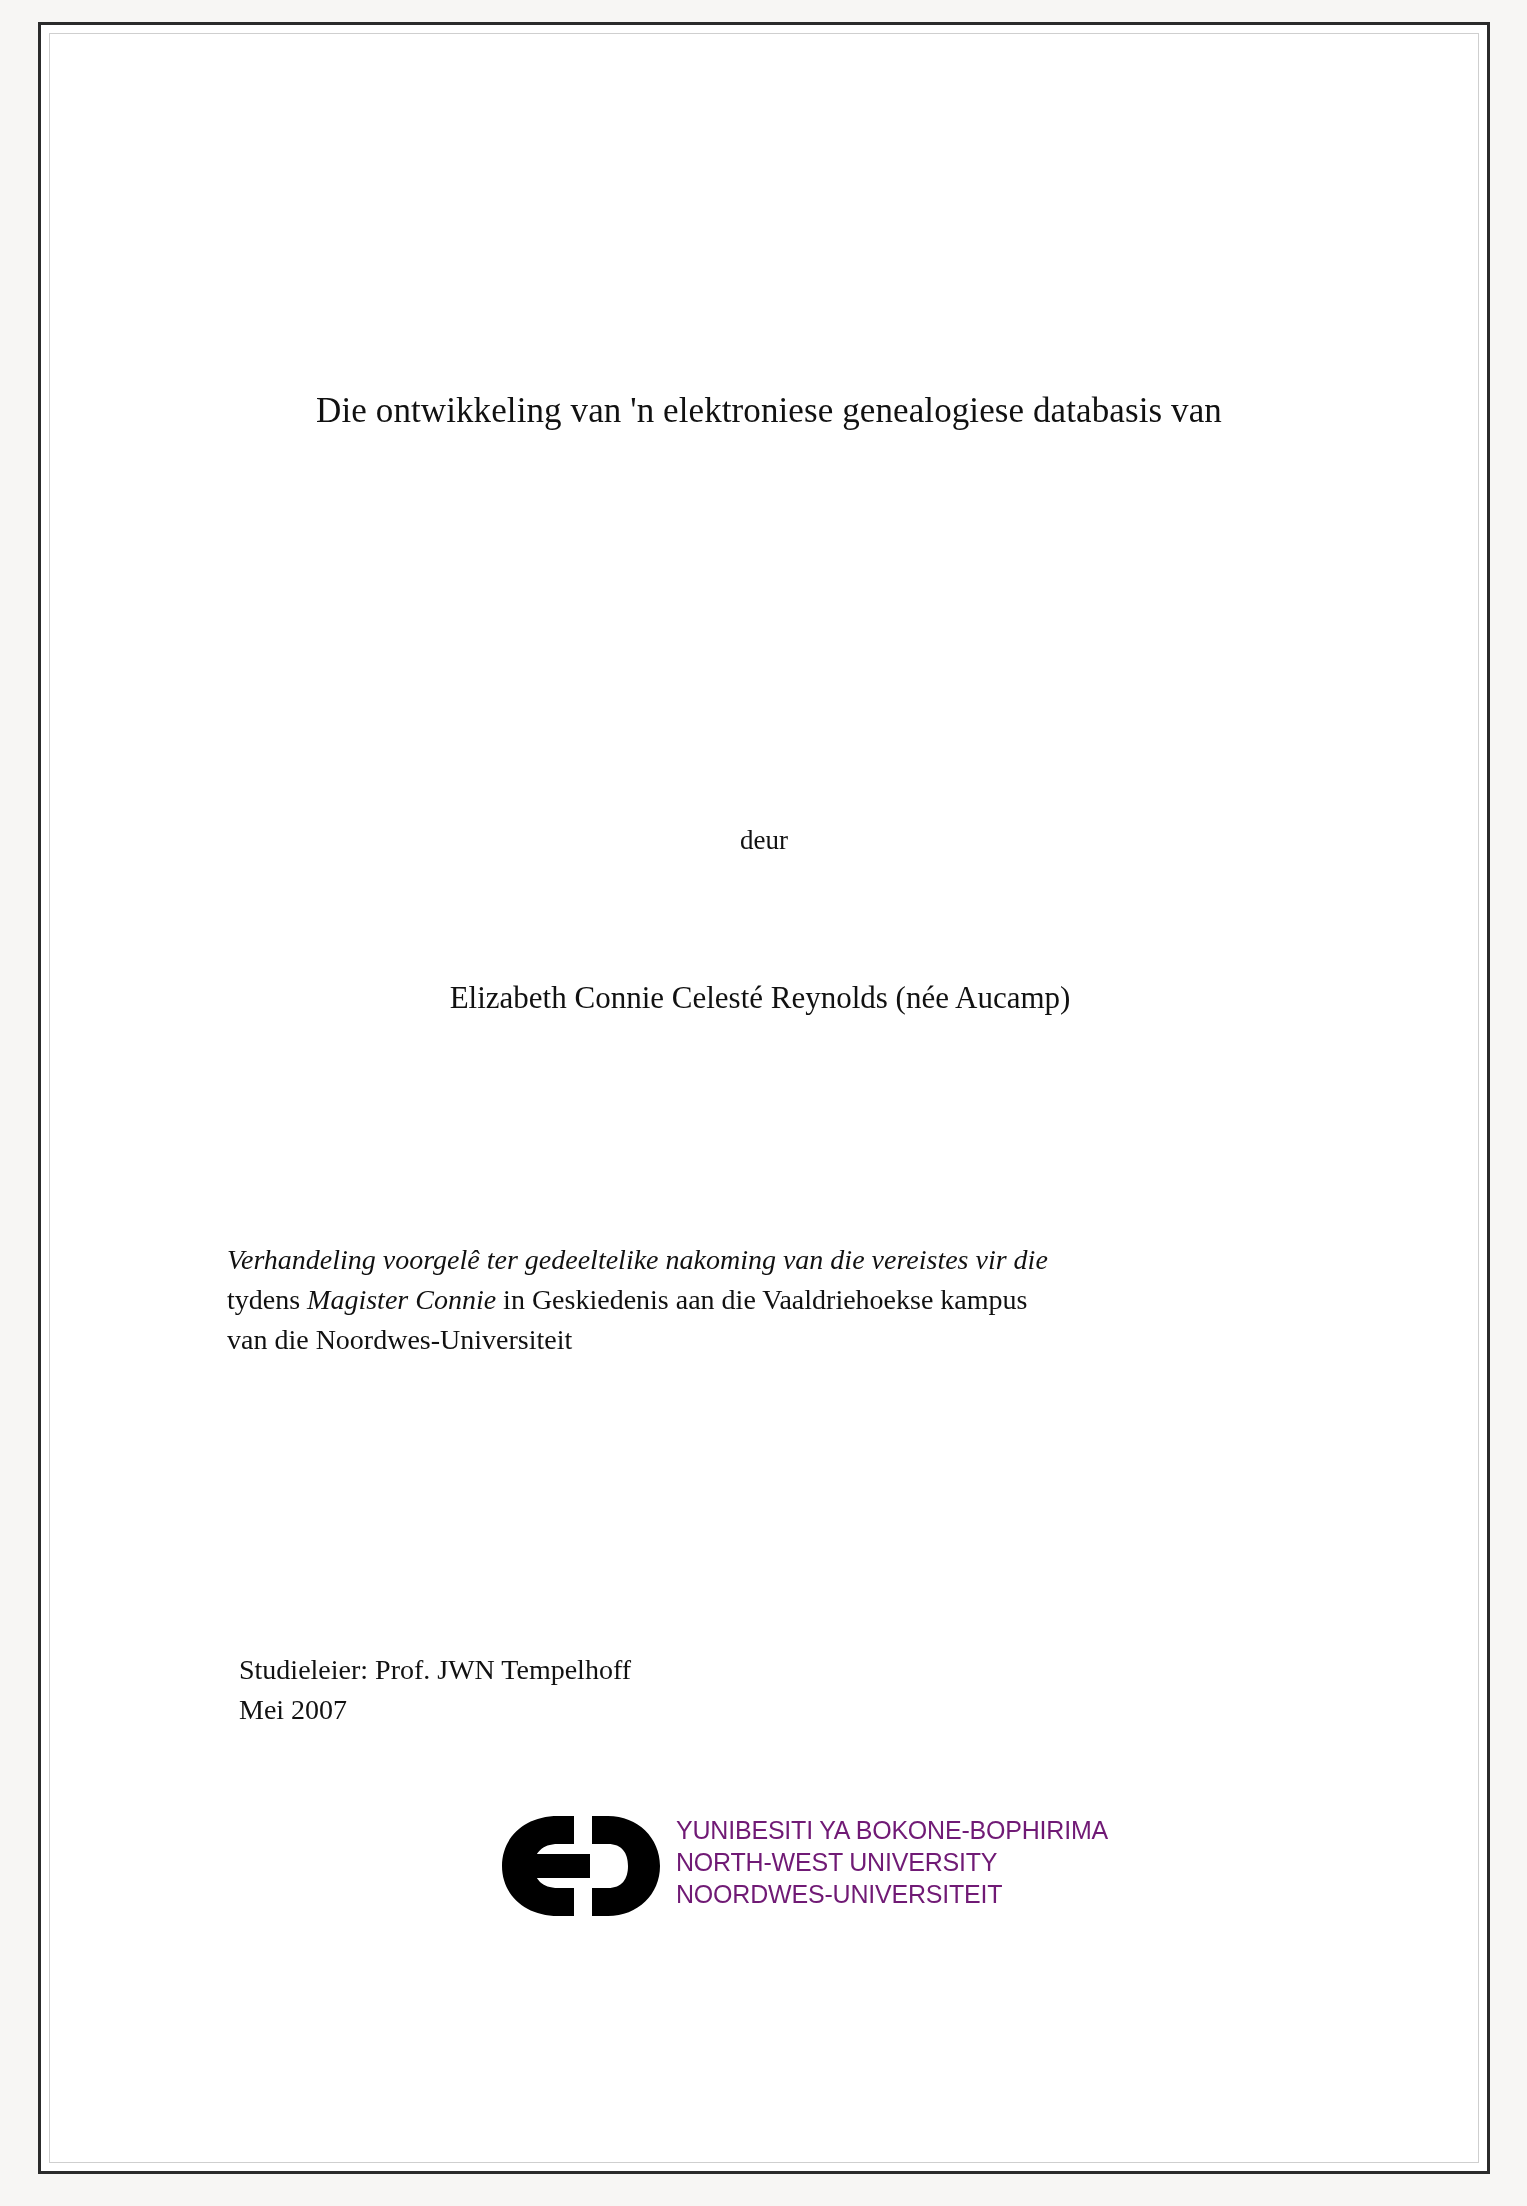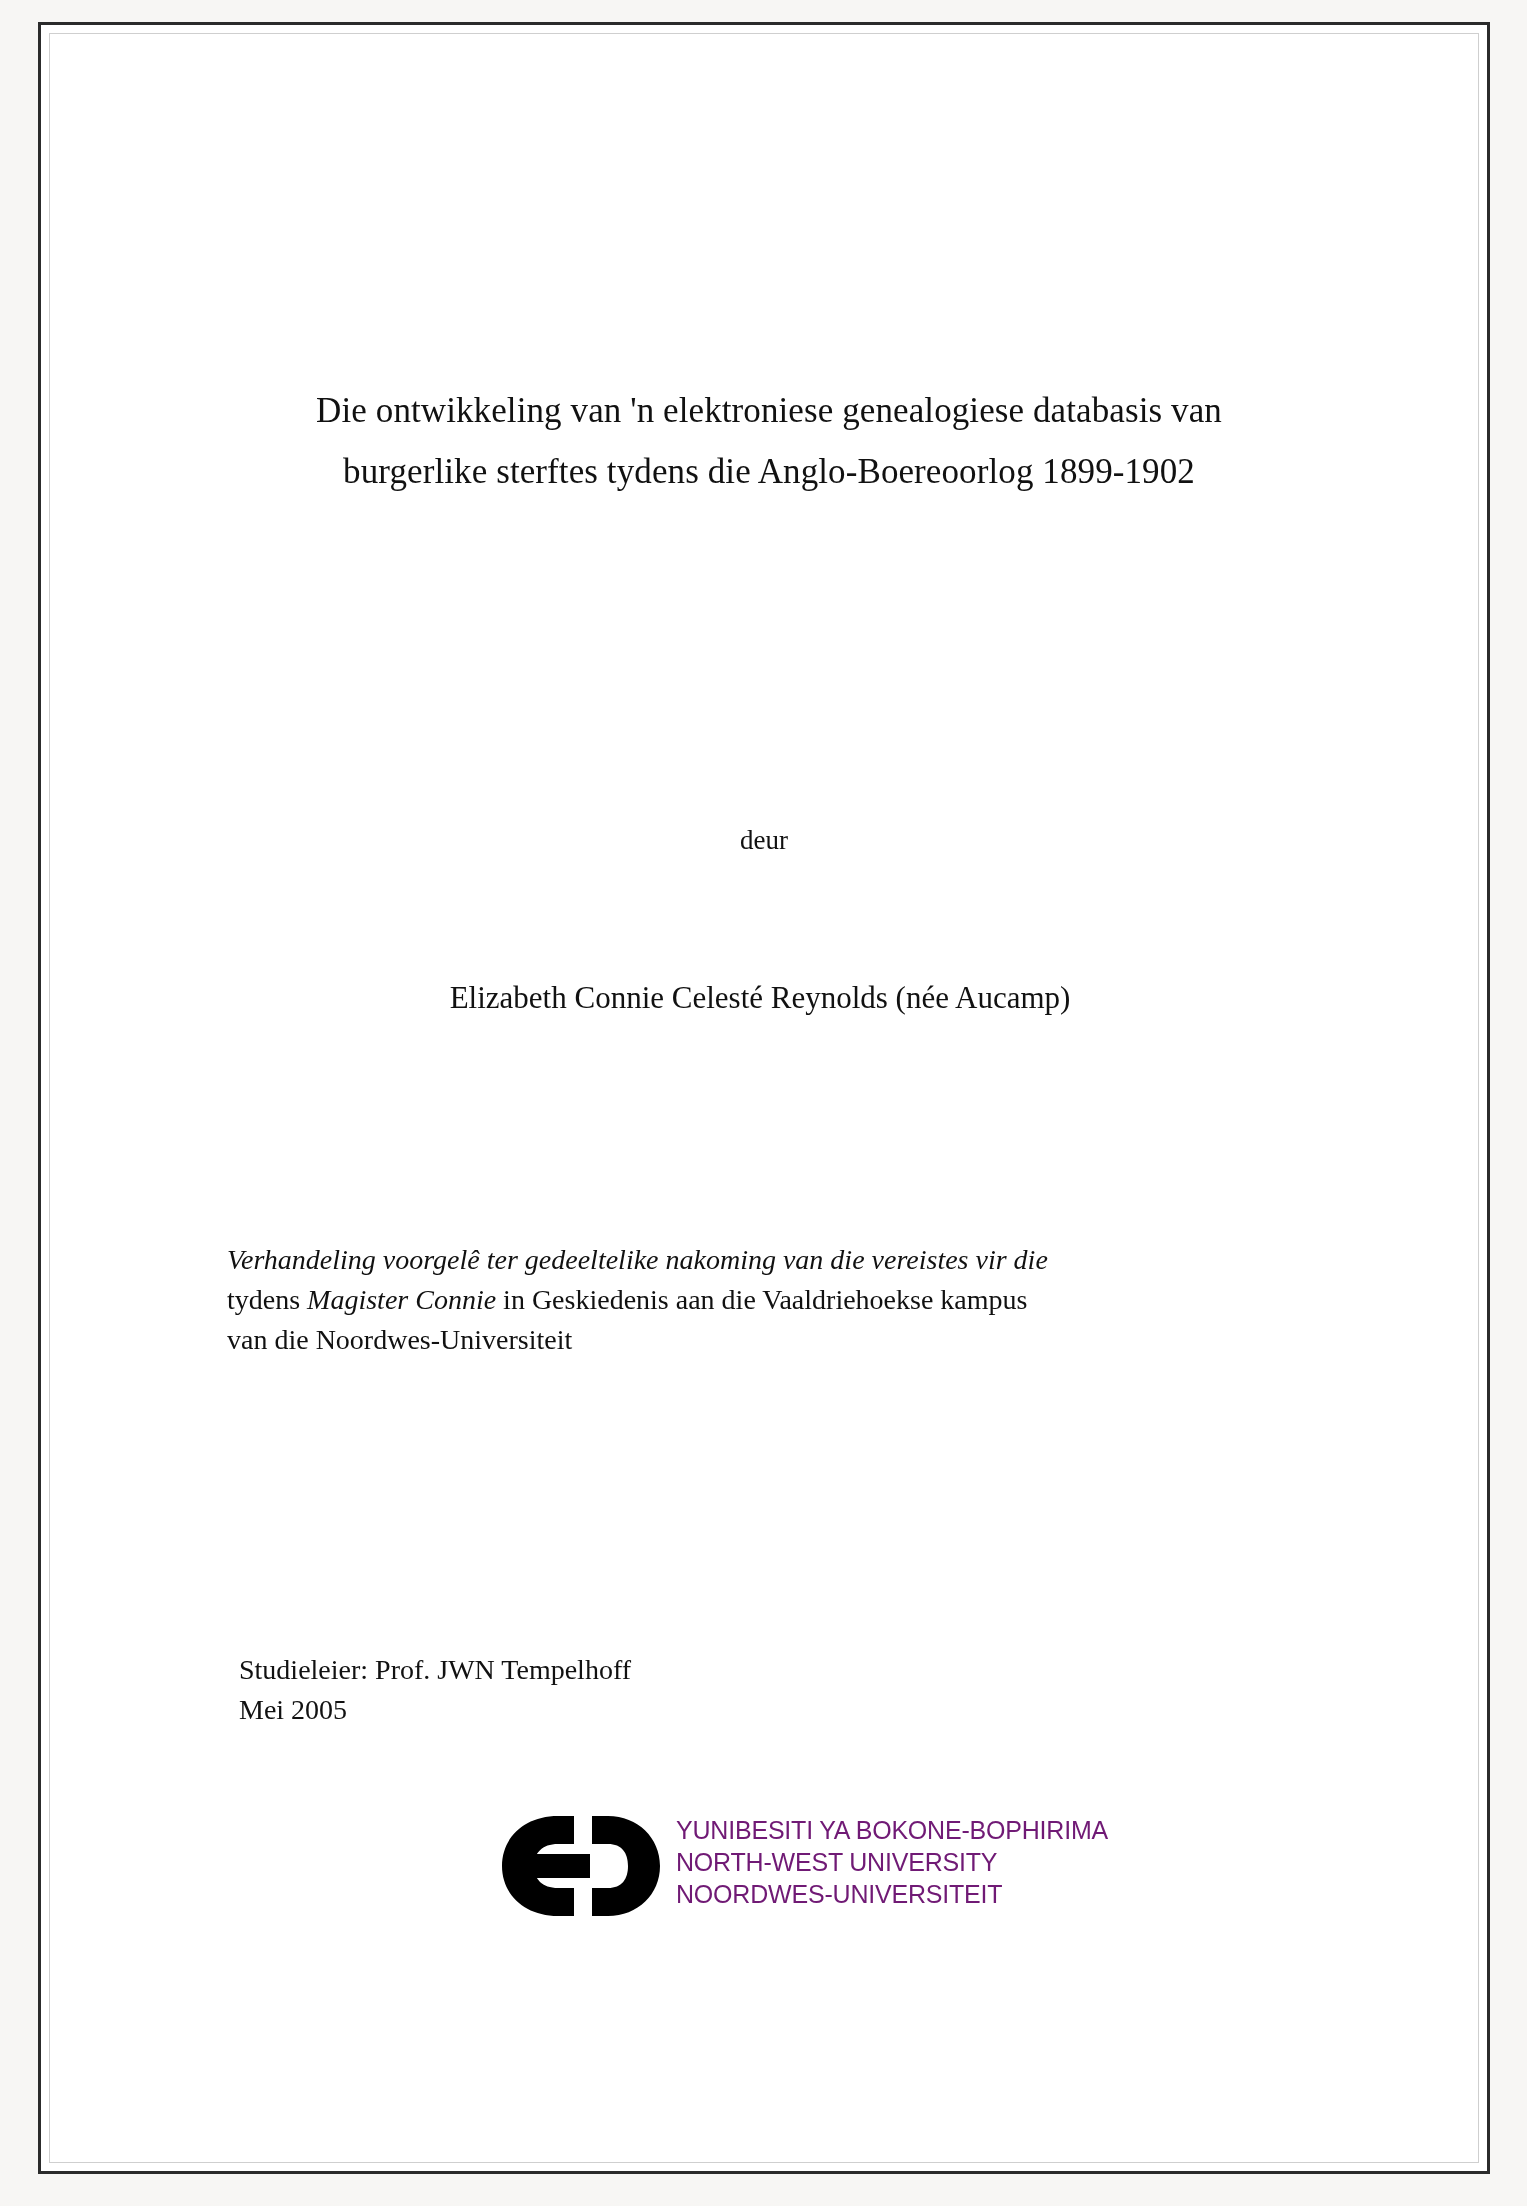--- a/index.html
+++ b/index.html
@@ -139,36 +139,35 @@
 <body>
 
 <div class="page-scan">
   <div class="scan-frame">
     <div class="scan-frame-inner"></div>
 
     <div class="content">
 
       <div class="title-block">
         <div class="title-line">Die ontwikkeling van 'n elektroniese genealogiese databasis van</div>
-        <div class="title-line">burgerlike sterftes tydens die Anglo-Boereoorlog 1899-1902</div>
       </div>
 
       <div class="byline-deur">deur</div>
 
       <div class="author">Elizabeth Connie Celesté Reynolds (née Aucamp)</div>
 
       <div class="statement">
         <div class="just">Verhandeling voorgelê ter gedeeltelike nakoming van die vereistes vir die</div>
         <div><span>tydens </span><em>Magister Connie</em><span> in Geskiedenis aan die Vaaldriehoekse kampus</span></div>
         <div>van die Noordwes-Universiteit</div>
       </div>
 
       <div class="supervisor">
         <div>Studieleier: Prof. JWN Tempelhoff</div>
-        <div>Mei 2005</div>
+        <div>Mei 2007</div>
       </div>
 
       <div class="logo-wrap">
         <svg class="logo-mark" viewBox="0 0 170 112">
           <path d="M62 6 C28 6 6 28 6 56 C6 84 28 106 62 106 L78 106 L78 78 L62 78 C46 78 38 69 38 56 C38 43 46 34 62 34 L78 34 L78 6 Z" fill="#000000"></path>
           <rect x="38" y="44" width="56" height="24" fill="#000000"></rect>
           <path d="M96 6 L112 6 C142 6 164 28 164 56 C164 84 142 106 112 106 L96 106 L96 78 L112 78 C126 78 132 69 132 56 C132 43 126 34 112 34 L96 34 Z" fill="#000000"></path>
         </svg>
         <div class="logo-text">
           <div>YUNIBESITI YA BOKONE-BOPHIRIMA</div>

